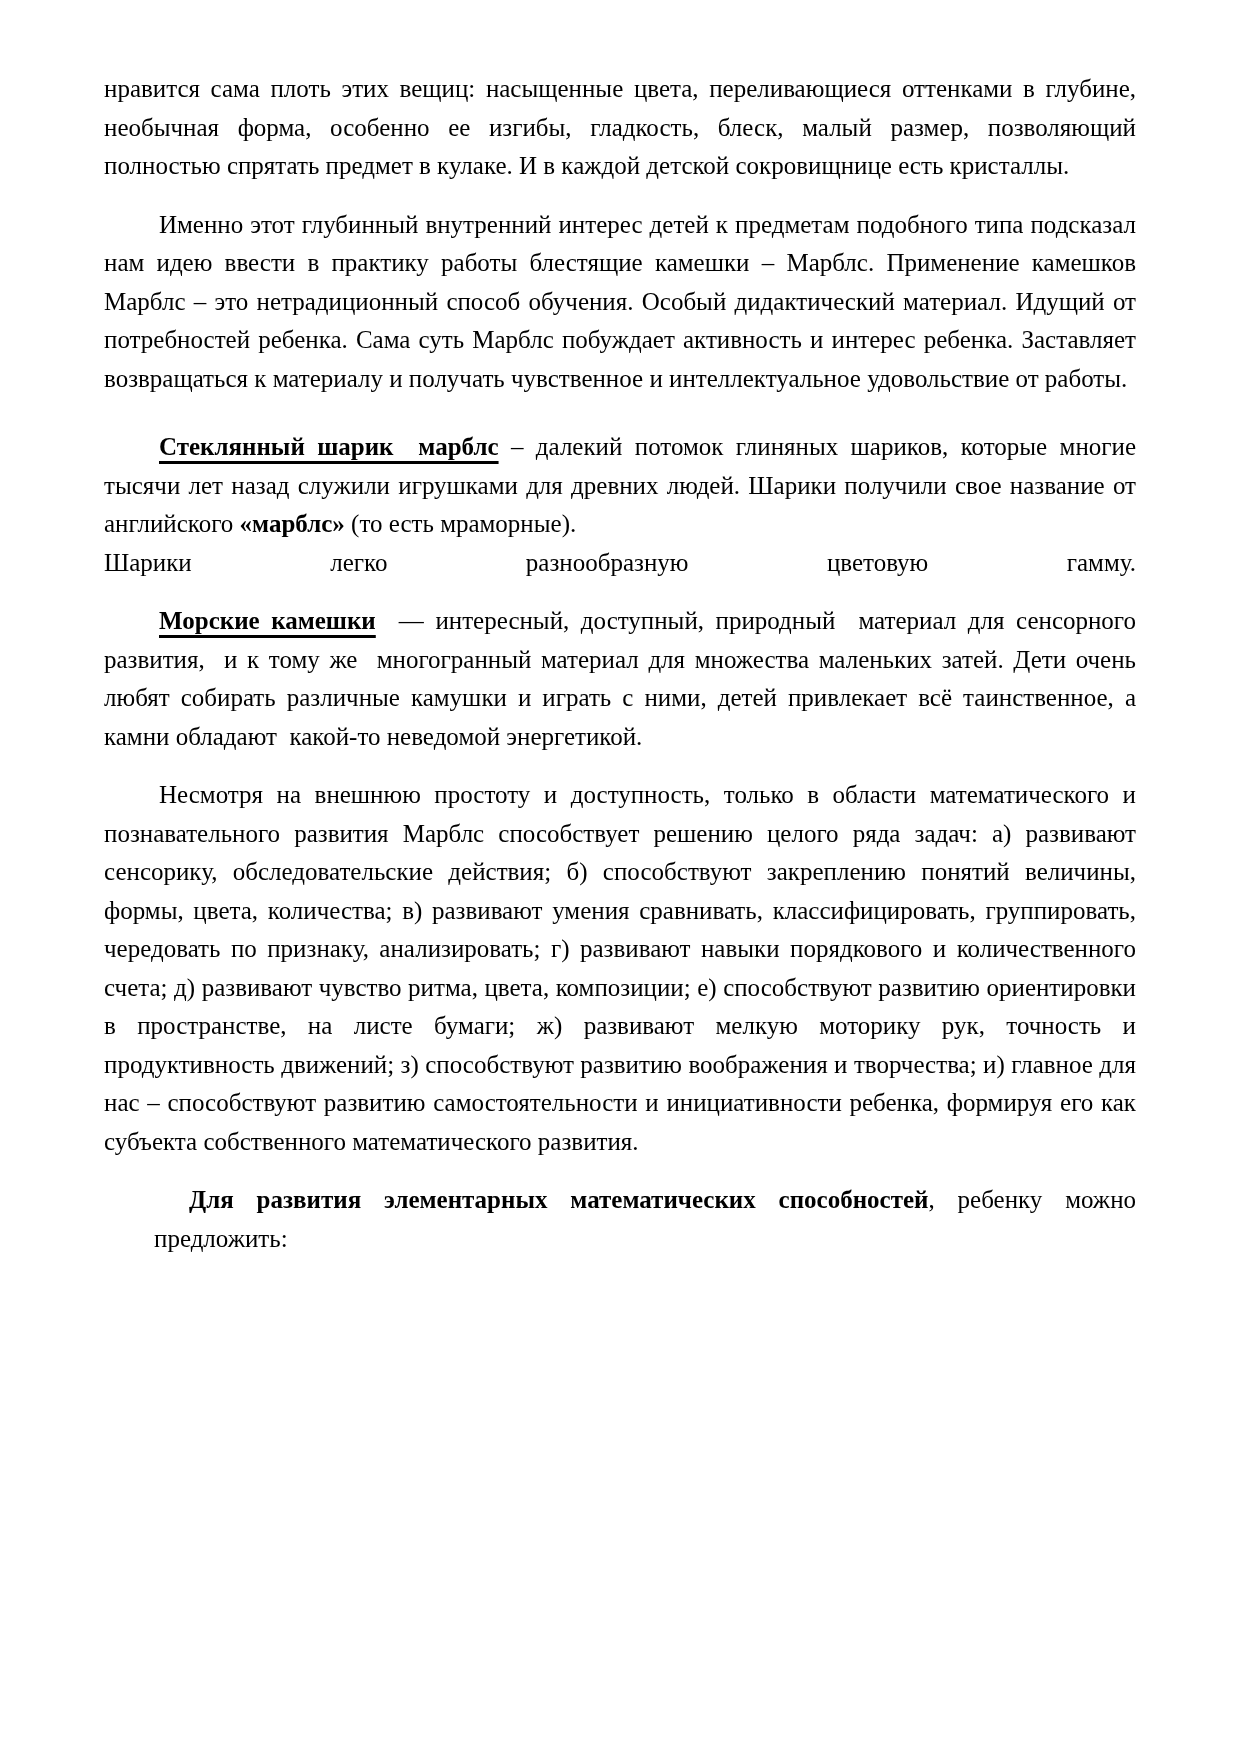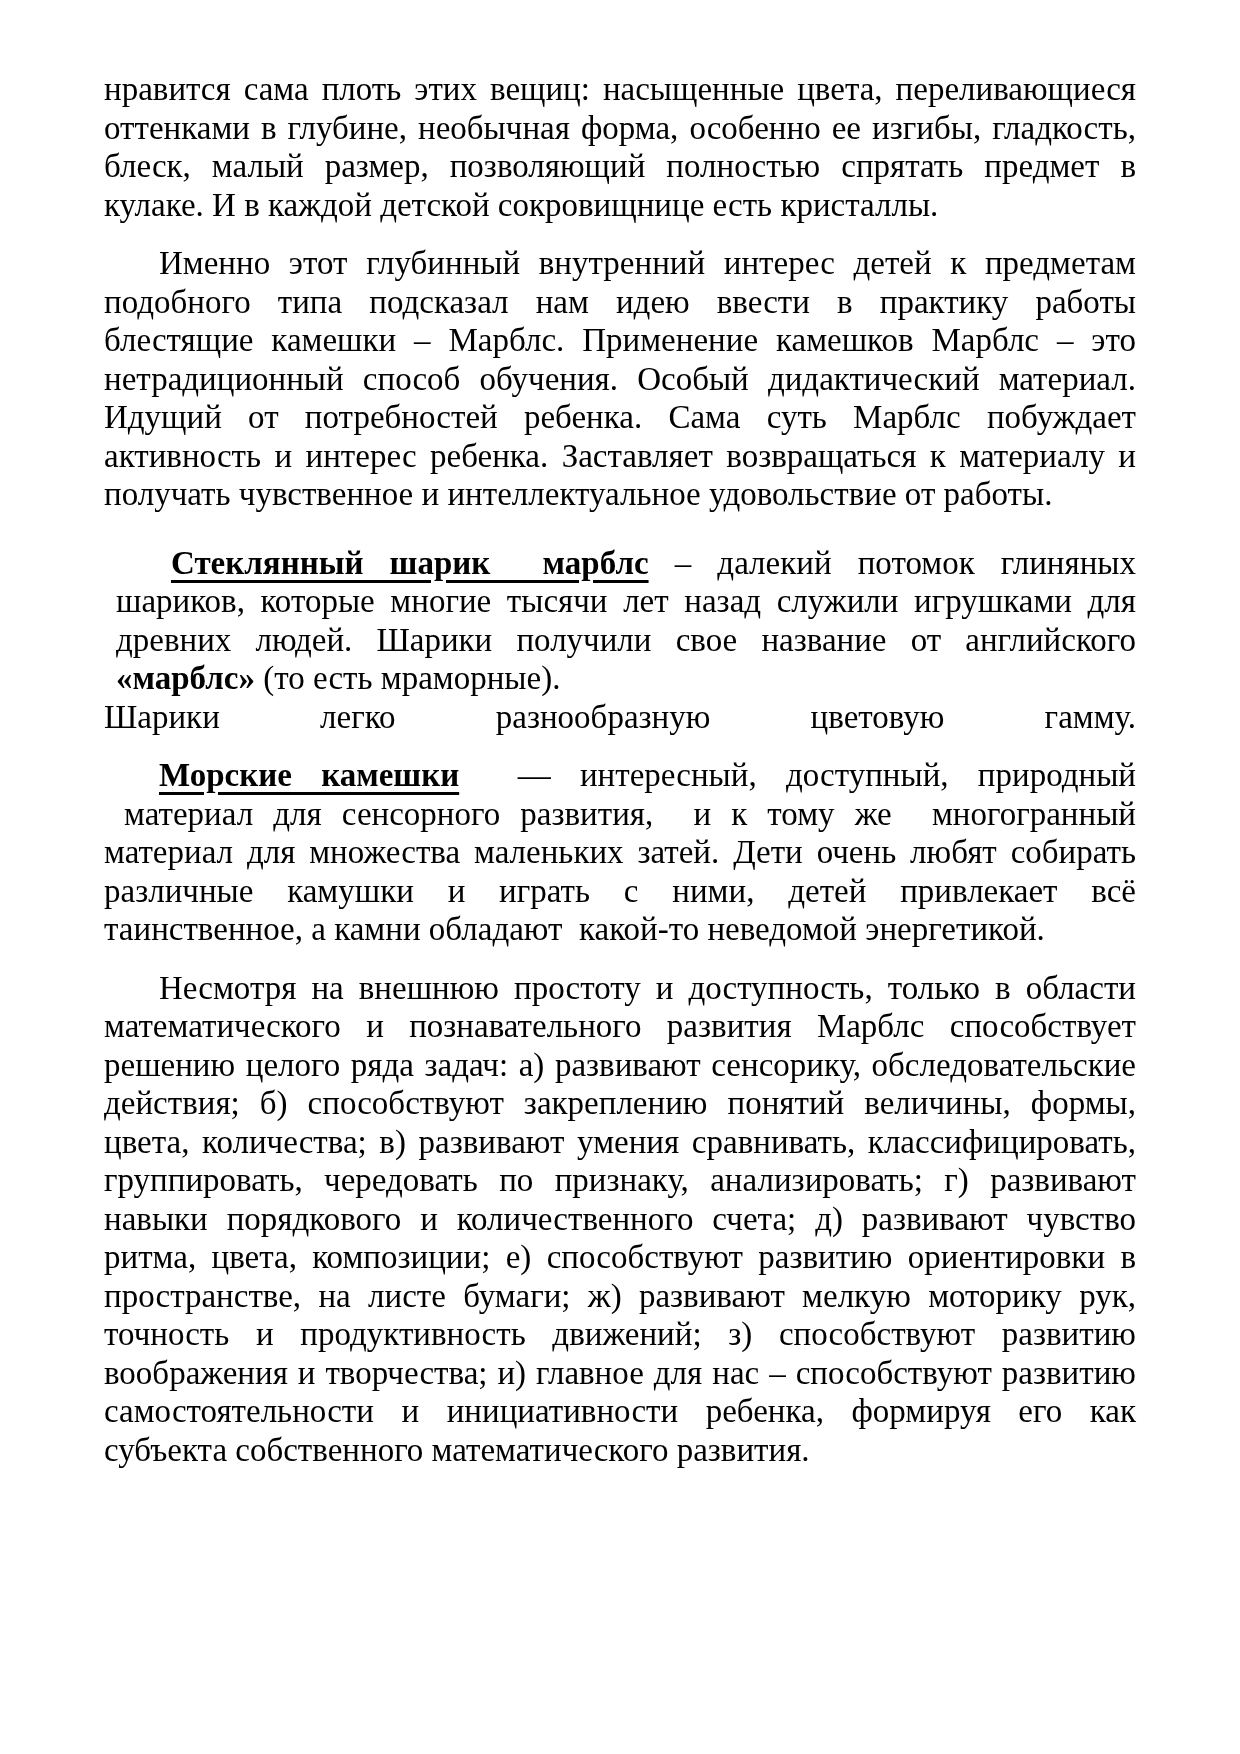--- a/index.html
+++ b/index.html
@@ -20,31 +20,31 @@
     left: 0; top: 0;
     width: 1240px;
     height: 1754px;
     background: #ffffff;
   }
   .doc {
     position: absolute;
     left: 104px;
     top: 70px;
     width: 1032px;
-    font-size: 33px;
+    font-size: 25px;
     line-height: 38.5px;
     text-align: justify;
     hyphens: none;
   }
   p.para {
     margin: 0;
     padding: 0;
   }
   p.para.gap    { margin-top: 20px; }
-  p.para.gap-lg { margin-top: 30px; margin-left: 12px; }
+  p.para.gap-lg { margin-top: 30px; }
   p.para.indent { text-indent: 55px; }
   p.para.justify-all { text-align-last: justify; }
   p.para.hang { padding-left: 50px; text-indent: 35px; }
   .seg { }
   .seg.b  { font-weight: bold; }
   .seg.bu {
     font-weight: bold;
     text-decoration: underline;
     text-decoration-thickness: 3px;
     text-underline-offset: 6px;
@@ -54,14 +54,15 @@
 <body>
 
 <div class="page">
   <main class="doc" id="doc">
       <p class="para"><span class="seg">нравится сама плоть этих вещиц: насыщенные цвета, переливающиеся оттенками в глубине, необычная форма, особенно ее изгибы, гладкость, блеск, малый размер, позволяющий полностью спрятать предмет в кулаке. И в каждой детской сокровищнице есть кристаллы.</span></p>
       <p class="para indent gap"><span class="seg">Именно этот глубинный внутренний интерес детей к предметам подобного типа подсказал нам идею ввести в практику работы блестящие камешки – Марблс. Применение камешков Марблс – это нетрадиционный способ обучения. Особый дидактический материал. Идущий от потребностей ребенка. Сама суть Марблс побуждает активность и интерес ребенка. Заставляет возвращаться к материалу и получать чувственное и интеллектуальное удовольствие от работы.</span></p>
       <p class="para indent gap-lg"><span class="seg bu">Стеклянный шарик &nbsp;марблс</span><span class="seg"> – далекий потомок глиняных шариков, которые многие тысячи лет назад служили игрушками для древних людей. Шарики получили свое название от английского </span><span class="seg b">«марблс»</span><span class="seg"> (то есть мраморные).</span></p>
       <p class="para justify-all"><span class="seg">Шарики легко разнообразную цветовую гамму.</span></p>
       <p class="para indent gap"><span class="seg bu">Морские камешки</span><span class="seg"> &nbsp;— интересный, доступный, природный &nbsp;материал для сенсорного развития, &nbsp;и&nbsp;к&nbsp;тому&nbsp;же &nbsp;многогранный материал для множества маленьких затей. Дети очень любят собирать различные камушки и играть с ними, детей привлекает всё таинственное, а камни обладают &nbsp;какой-то неведомой энергетикой.</span></p>
       <p class="para indent gap"><span class="seg">Несмотря на внешнюю простоту и доступность, только в области математического и познавательного развития Марблс способствует решению целого ряда задач: а) развивают сенсорику, обследовательские действия; б) способствуют закреплению понятий величины, формы, цвета, количества; в) развивают умения сравнивать, классифицировать, группировать, чередовать по признаку, анализировать; г) развивают навыки порядкового и количественного счета; д) развивают чувство ритма, цвета, композиции; е) способствуют развитию ориентировки в пространстве, на листе бумаги; ж) развивают мелкую моторику рук, точность и продуктивность движений; з) способствуют развитию воображения и творчества; и) главное для нас – способствуют развитию самостоятельности и инициативности ребенка, формируя его как субъекта собственного математического развития.</span></p>
+      <p class="para hang gap"><span class="seg b">Для развития элементарных математических способностей</span><span class="seg">, ребенку можно предложить:</span></p>
     </main>
 </div>
 
 </body></html>

